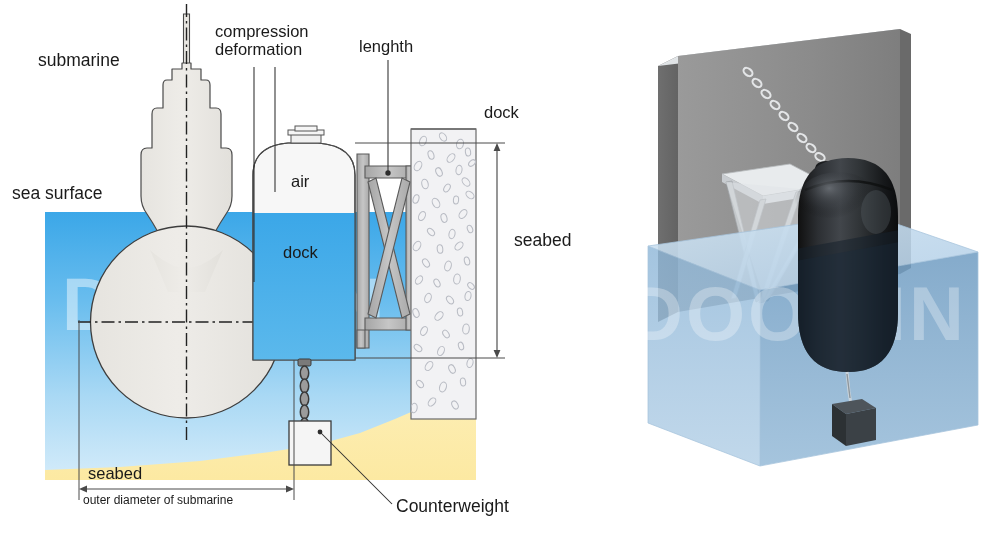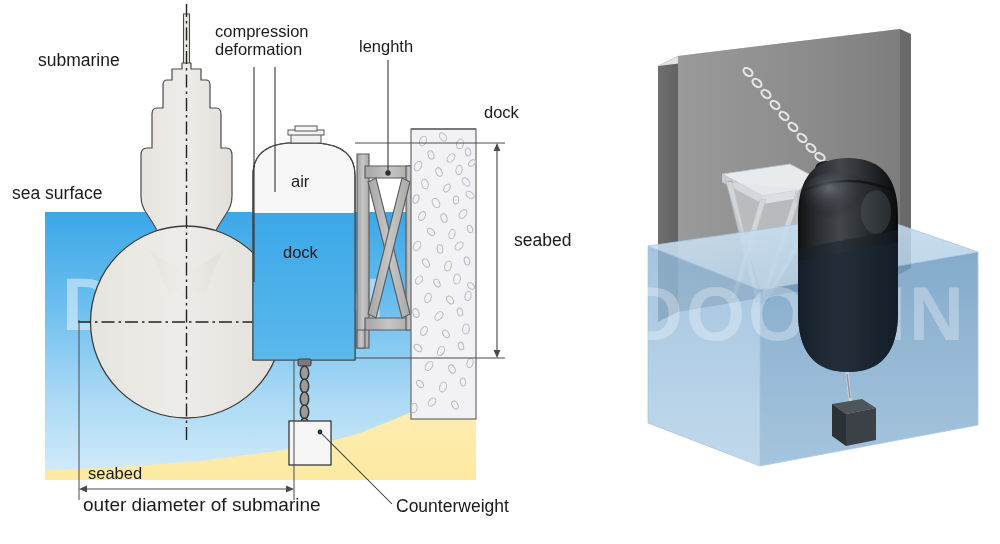--- a/index.html
+++ b/index.html
@@ -30,21 +30,21 @@
 
   .lbl {
     position: absolute;
     color: #1a1a1a;
     white-space: pre;
     line-height: 1.12;
     font-family: "Liberation Sans", sans-serif;
   }
   .lbl-18 { font-size: 17.5px; }
   .lbl-17 { font-size: 16.5px; }
-  .lbl-16 { font-size: 19px; }
+  .lbl-16 { font-size: 12px; }
 </style>
 </head>
 <body>
 
 <div id="root">
 
   <div class="panel" id="left-panel">
 
     <svg width="600" height="544" viewBox="0 0 600 544">
       <defs>

